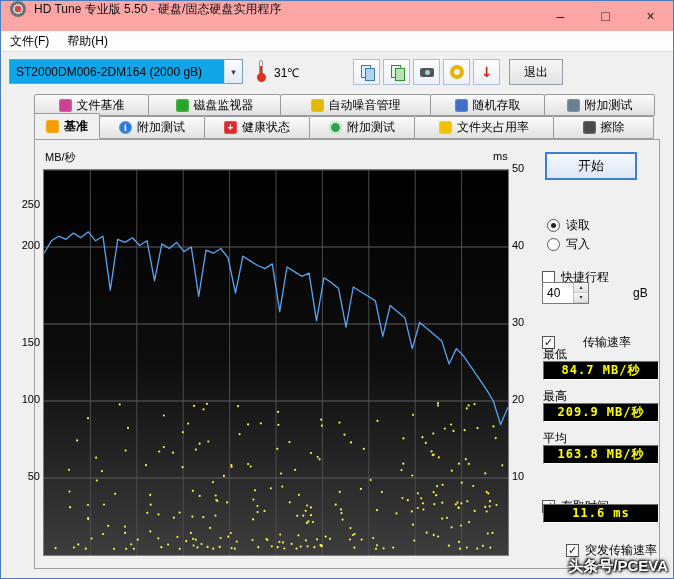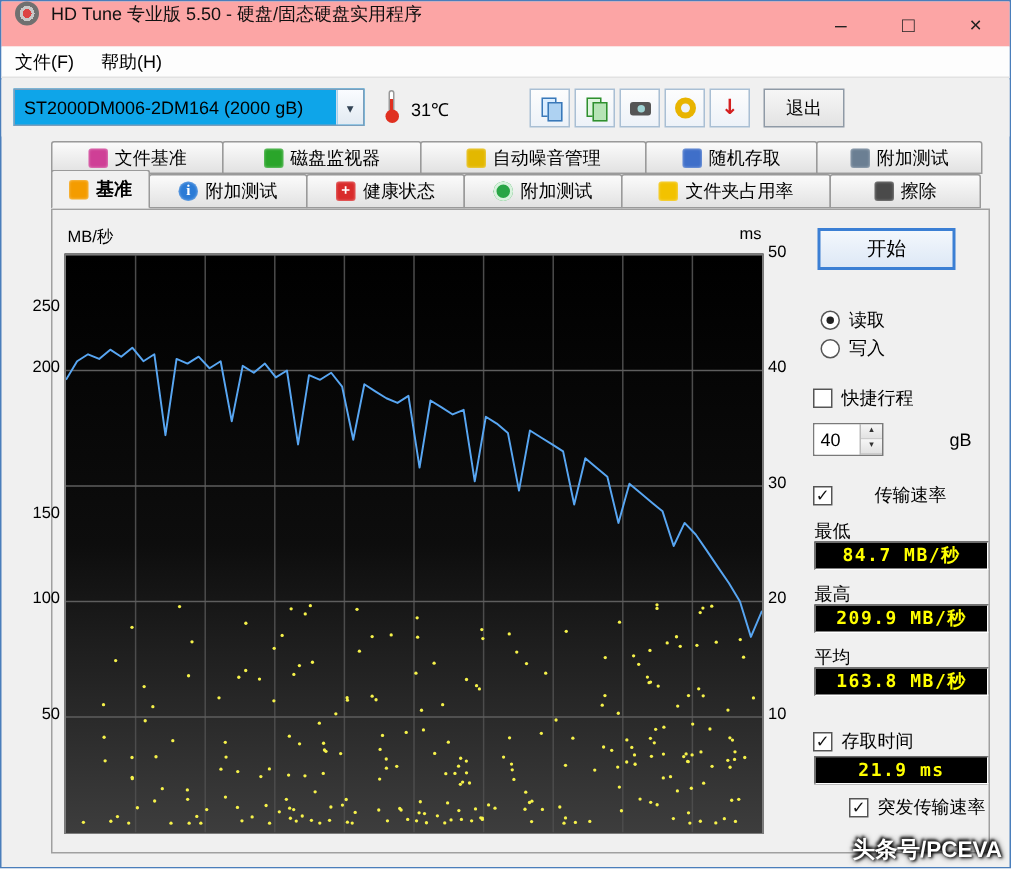--- a/index.html
+++ b/index.html
@@ -69,21 +69,21 @@
   #lbl-ms  { left:492px; top:149px; }
   .ytick { position:absolute; font-size:11px; color:#000; }
   .ytick.left { left:12px; width:27px; text-align:right; }
   .ytick.right { left:511px; width:26px; text-align:left; }
   #plot { position:absolute; left:42px; top:168px; width:466px; height:387px; border:1px solid #7c7c7c; background:#000; }
   #plot svg { display:block; }
   
   .start-btn { position:absolute; left:544px; top:151px; width:92px; height:28px;
     background:linear-gradient(#f3f7fc,#dde8f6); border:2px solid #3b7fd4; font-size:13px;
     display:flex; align-items:center; justify-content:center; }
-  .ctl-row { position:absolute; display:flex; align-items:center; gap:6px; font-size:12px; }
+  .ctl-row { position:absolute; display:flex; align-items:center; gap:6px; font-size:12px;margin-top:12px; }
   .rb { width:13px; height:13px; border:1px solid #555; border-radius:50%; background:#fff; position:relative; flex:0 0 auto; }
   .rb.on::after { content:""; position:absolute; inset:3px; background:#222; border-radius:50%; }
   .cb { width:13px; height:13px; border:1px solid #555; background:#fff; position:relative; flex:0 0 auto; font:bold 11px/12px "DejaVu Sans", sans-serif; color:#111; text-align:center; }
   .cb.on::after { content:"✓"; position:absolute; left:0; top:0; width:100%; }
   .spinner { position:absolute; left:541px; top:281px; width:47px; height:22px; border:1px solid #7a7a7a; background:#fff; display:flex; }
   .spinner input { flex:1; width:28px; border:none; outline:none; font:12px "Liberation Sans", sans-serif; padding-left:4px; }
   .spin-btns { width:15px; display:flex; flex-direction:column; border-left:1px solid #bbb; }
   .spin-btns div { flex:1; background:linear-gradient(#f6f6f6,#e2e2e2); border-bottom:1px solid #ccc; font-size:6px; line-height:9px; text-align:center; color:#333; }
   .small-label { position:absolute; font-size:12px; }
   .vbox { position:absolute; left:542px; width:116px; height:19px; background:#000;
@@ -513,21 +513,21 @@
   <span class="small-label" style="left:542px; top:387px;">最高</span>
   <div class="vbox" style="top:402px;">209.9 MB/秒</div>
 
   <span class="small-label" style="left:542px; top:429px;">平均</span>
   <div class="vbox" style="top:444px;">163.8 MB/秒</div>
 
   <div class="ctl-row" style="left:541px; top:485px;">
     <span class="cb on"></span>
     <span>存取时间</span>
   </div>
-  <div class="vbox" style="top:503px;">21.9 ms</div>
+  <div class="vbox" style="top:503px;">11.6 ms</div>
 
   <div class="ctl-row" style="left:541px; top:529px;padding-left:24px;">
     <span class="cb on"></span>
     <span>突发传输速率</span>
   </div>
 
   <div class="watermark">头条号/PCEVA</div>
 
 </div>
 

